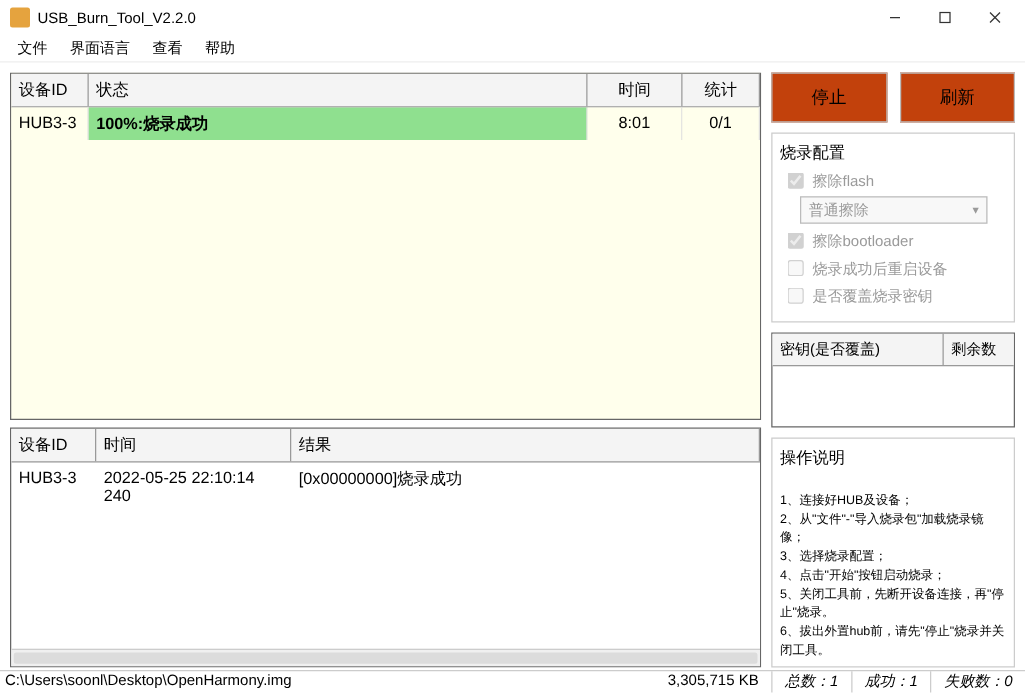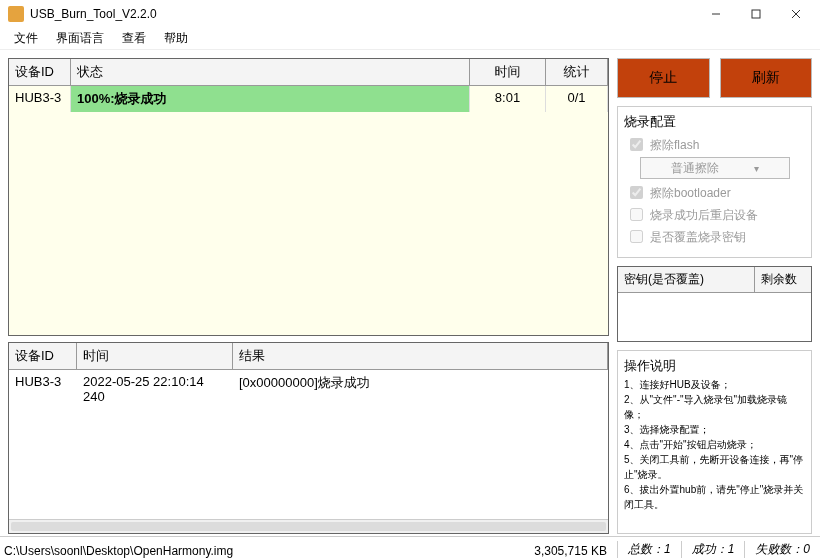--- a/index.html
+++ b/index.html
@@ -54,32 +54,32 @@
 .lh-time,.lc-time{width:156px;}
 .lh-res,.lc-res{flex:1;}
 
 .btnrow { display:flex; gap:10px;}
 .btn { flex:1; height:40px; border:1px solid #bbb; background:#c2410c; display:flex;align-items:center;justify-content:center; font-size:14px;}
 .group { border:1px solid #ccc; padding:6px 6px 8px 6px; position:relative;}
 .group .gtitle{ font-size:13px; margin-bottom:4px;}
 .opt { display:flex; align-items:flex-end; gap:4px; margin:3px 0 3px 2px; font-size:12px;}
 .opt input[type=checkbox]{ width:13px;height:13px;}
 .opt.disabled { color:#9a9a9a;}
-.sel { margin:2px 0 4px 16px; width:150px; height:22px; border:1px solid #bbb; background:#f8f8f8; display:flex;align-items:center;justify-content:center;padding:0 6px;color:#9a9a9a;gap:35px;}
+.sel { margin:2px 0 4px 16px; width:150px; height:22px; border:1px solid #bbb; background:#f8f8f8; display:flex;align-items:center;justify-content:space-between;padding:0 6px;color:#9a9a9a;gap:35px;}
 .sel .chev{font-size:10px;color:#9a9a9a;}
 .keytbl { border:1px solid #666; height:76px; display:flex; flex-direction:column;}
 .keytbl .kh{display:flex;background:#F4F4F4;border-bottom:1px solid #999;}
 .keytbl .kh div{padding:4px 6px;font-size:12px;}
 .kh-a{flex:1;border-right:1px solid #999;}
 .kh-b{width:56px;}
 .instr { border:1px solid #ccc; padding:6px; flex:1; overflow:hidden;}
-.instr .ititle{font-size:13px;margin-bottom:2px;}
+.instr .ititle{font-size:13px;margin-bottom:18px;}
 .instr .iline{font-size:10px;line-height:1.5;}
 
-.statusbar { height:22px; border-top:1px solid #ccc; display:flex; align-items:flex-end; font-size:12px;}
+.statusbar { height:22px; border-top:1px solid #ccc; display:flex; align-items:flex-start; font-size:12px;}
 .statusbar .spath{flex:1;padding-left:4px;}
 .statusbar .snum{width:120px;text-align:right;padding-right:10px;}
 .statusbar .sbox{border-left:1px solid #ccc;padding:0 10px;font-style:italic;}
 </style>
 </head>
 <body>
 
 <div class="titlebar">
   <div class="icon-box"></div>
   <div class="title">USB_Burn_Tool_V2.2.0</div>

